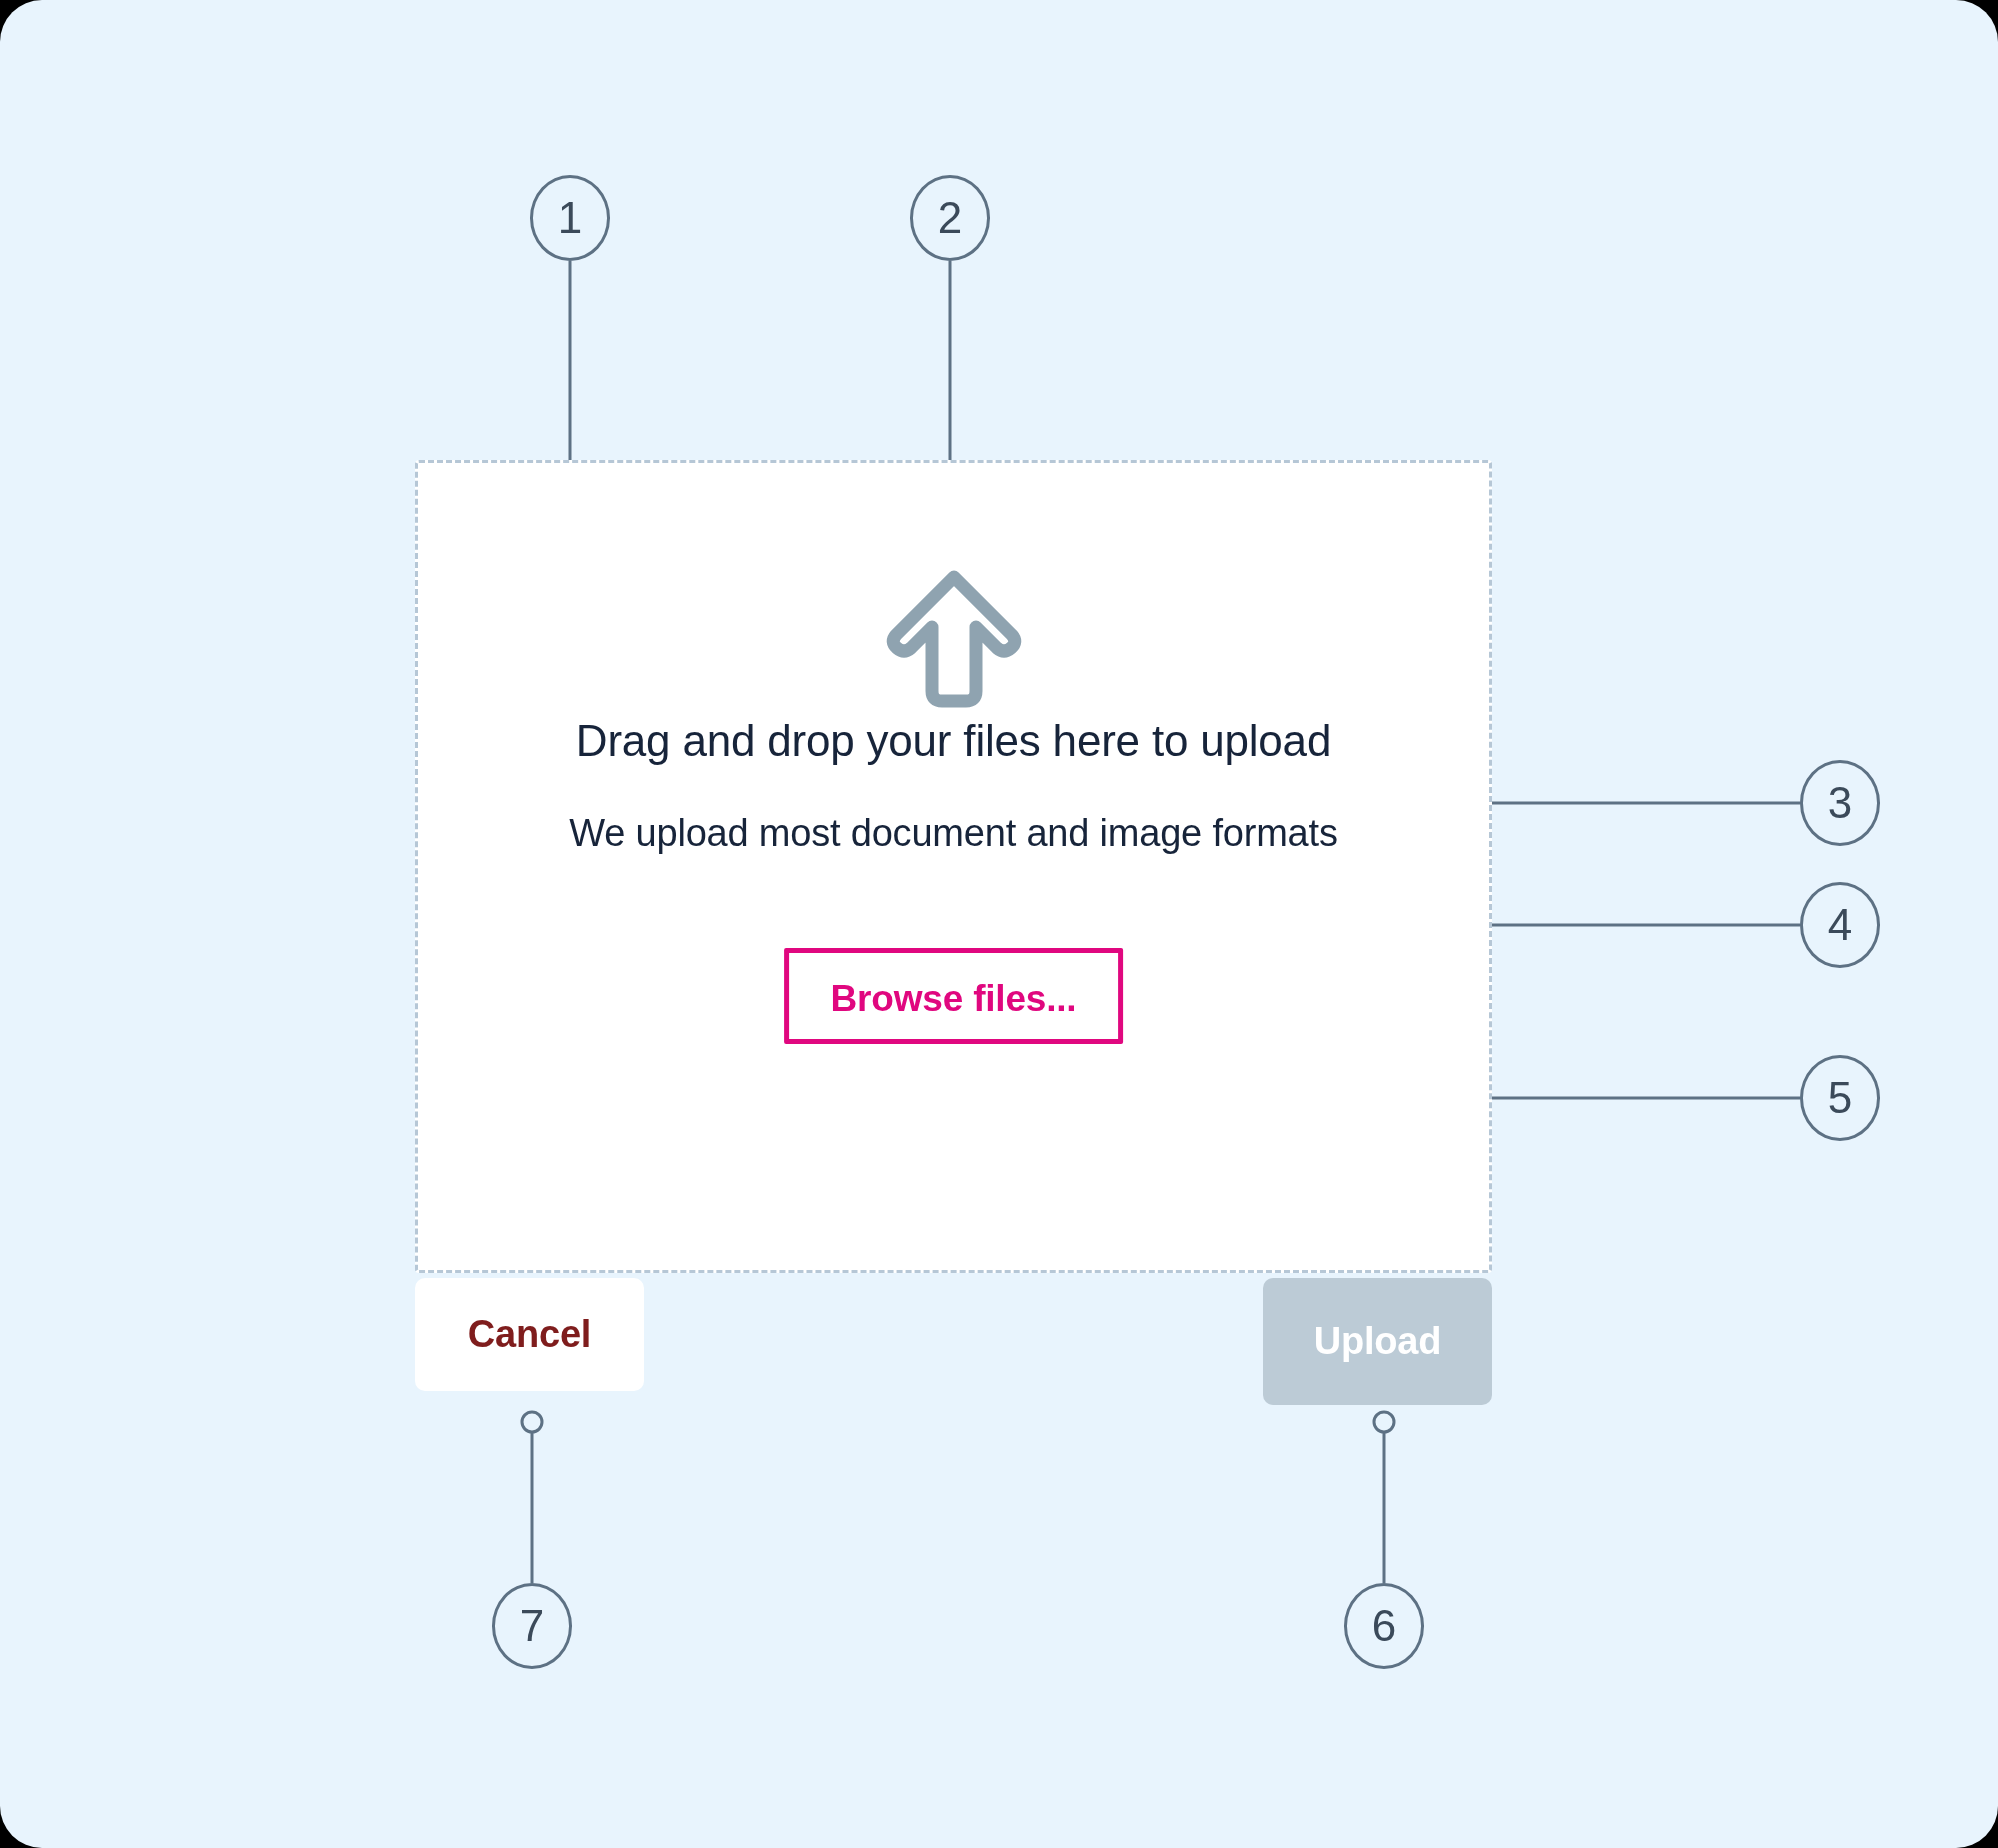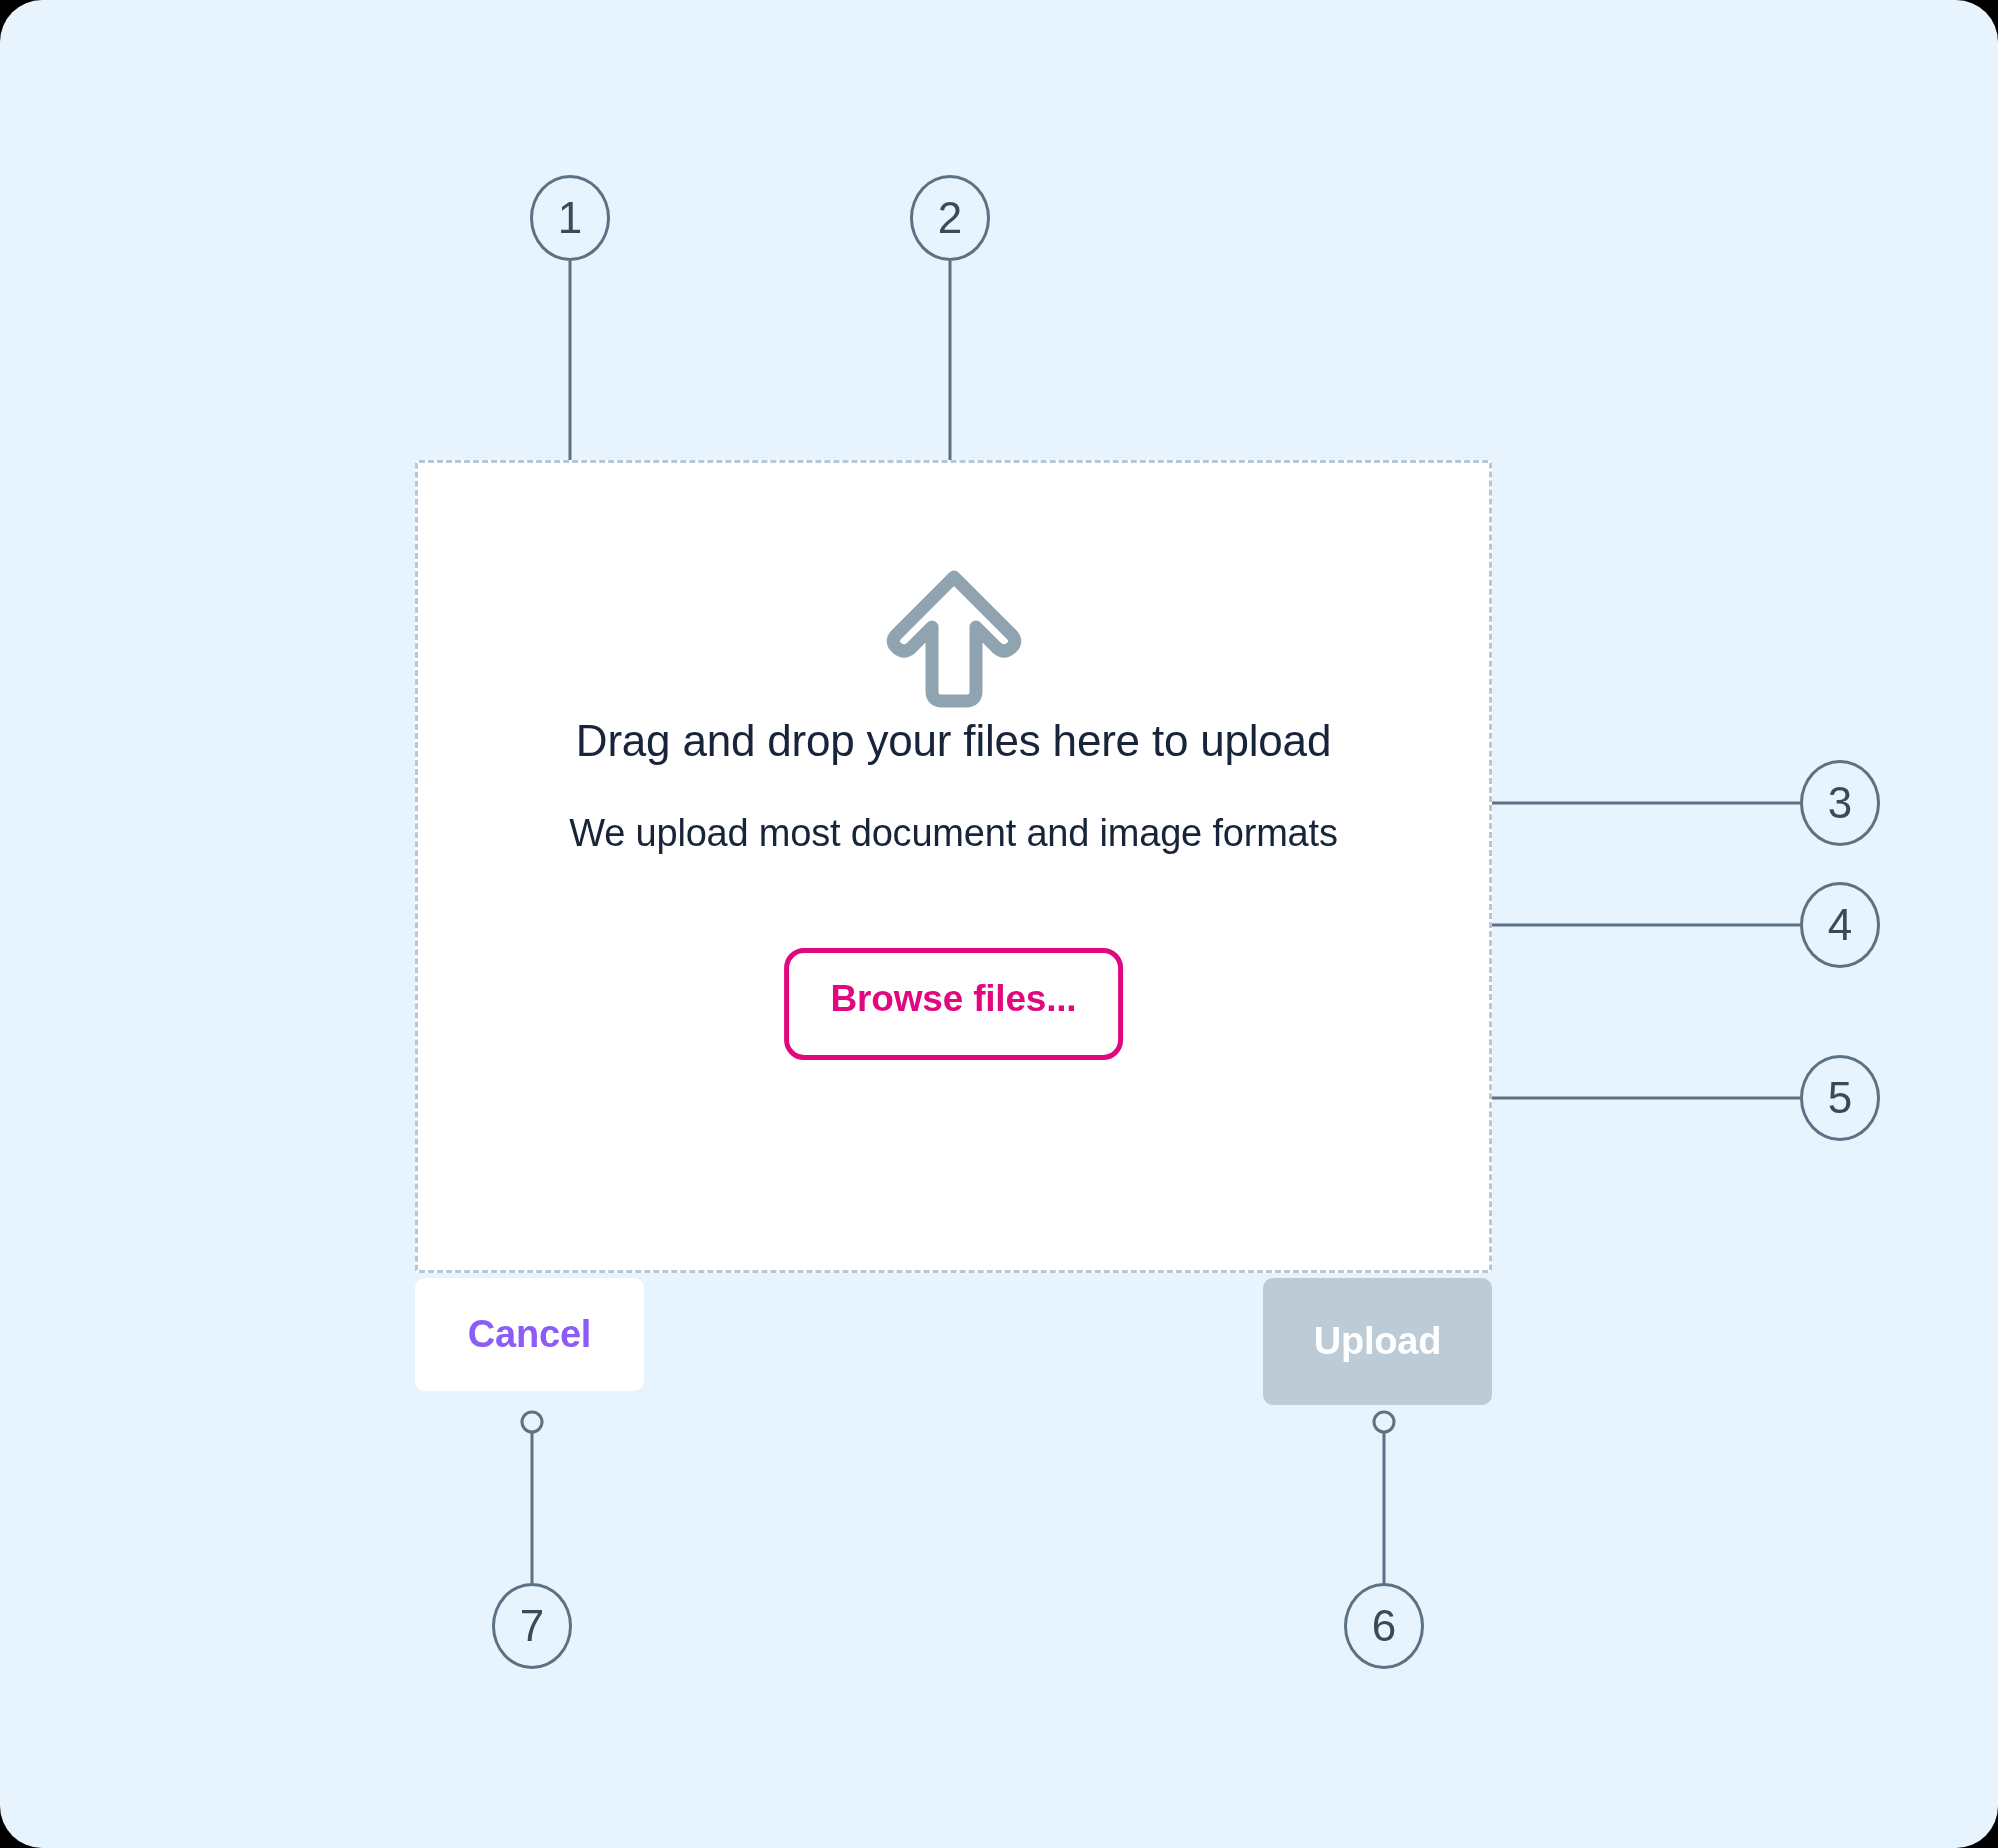--- a/index.html
+++ b/index.html
@@ -65,43 +65,43 @@
     font-size: 38px;
     line-height: 1.35;
     letter-spacing: -0.2px;
   }
   #browse-btn {
     position: absolute;
     left: 50%;
     top: 485px;
     transform: translateX(-50%);
     padding: 0 42px;
-    height: 112px;
+    height: 96px;
     line-height: 92px;
     background: #ffffff;
     color: #e0077f;
     border: 5px solid #e0077f;
-    border-radius: 20px;
+    border-radius: 2px;
     font-size: 37px;
     font-weight: bold;
     letter-spacing: -0.2px;
     cursor: pointer;
     box-sizing: border-box;
     white-space: nowrap;
     text-align: right;
   }
   
   #cancel-btn {
     position: absolute;
     left: 415px;
     top: 1278px;
     width: 229px;
     height: 113px;
     background: #ffffff;
-    color: #8b5cf6;
+    color: #7f1d1d;
     border: none;
     border-radius: 10px;
     font-size: 38px;
     font-weight: bold;
     letter-spacing: -0.2px;
     cursor: pointer;
     font-family: inherit;
   }
   #upload-btn {
     position: absolute;

